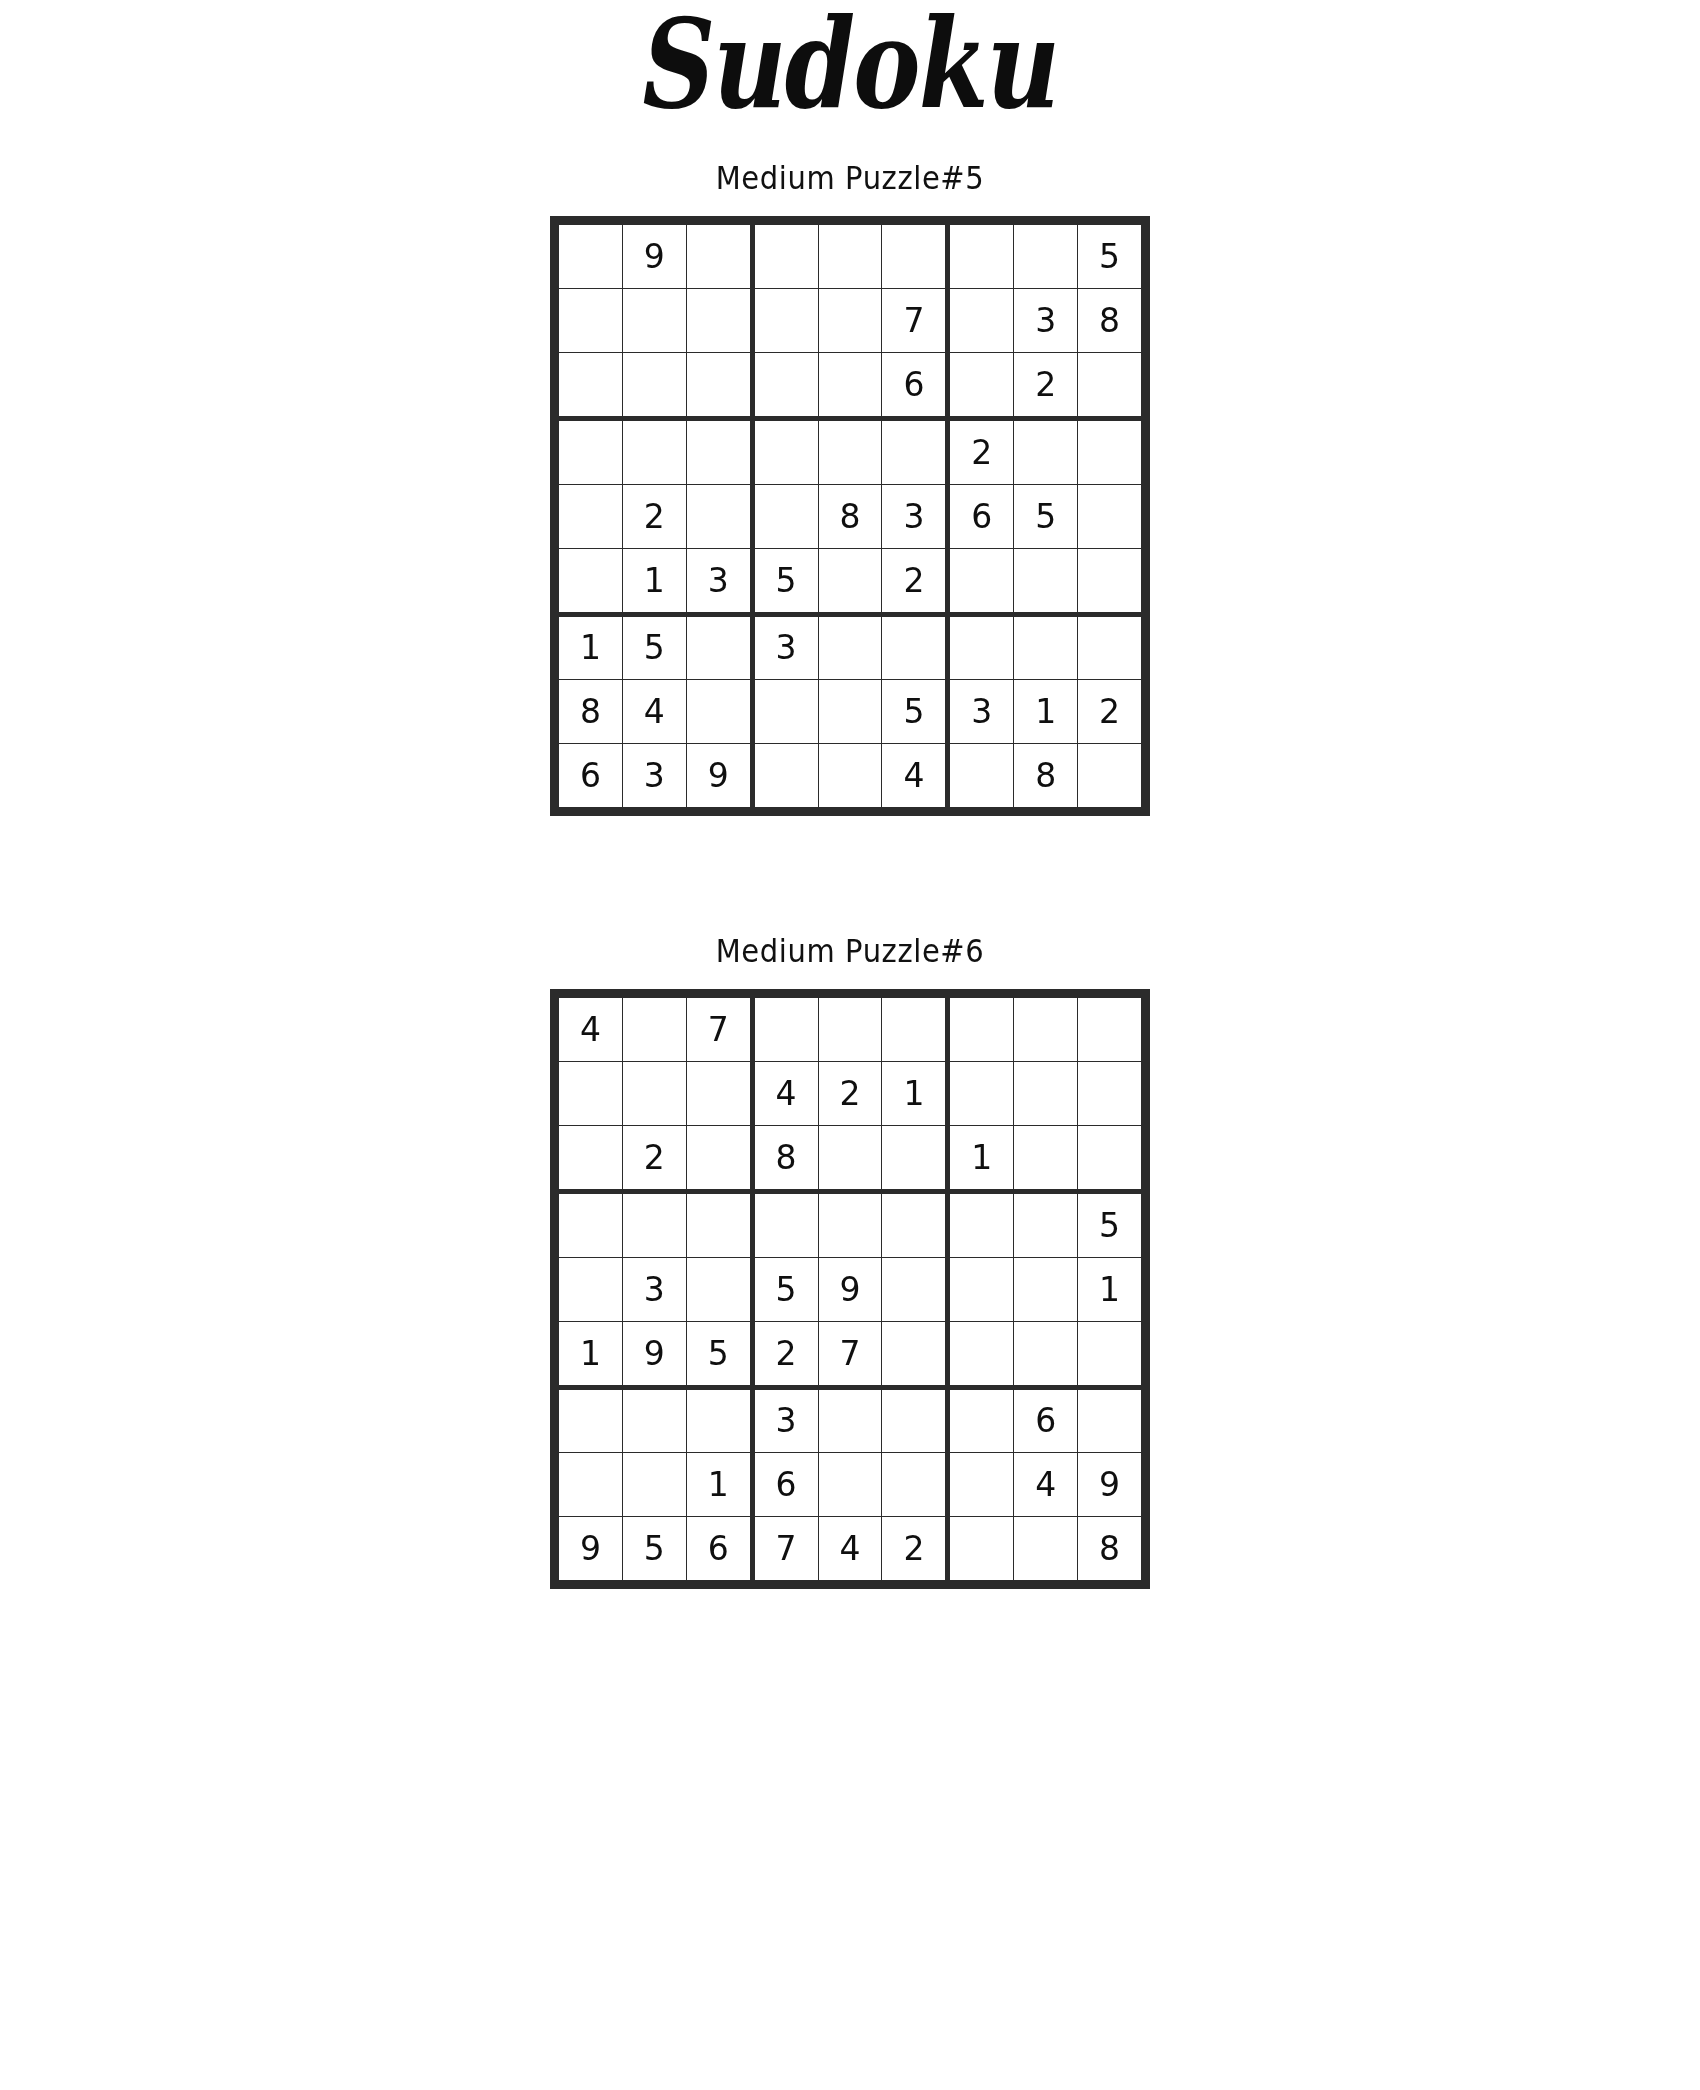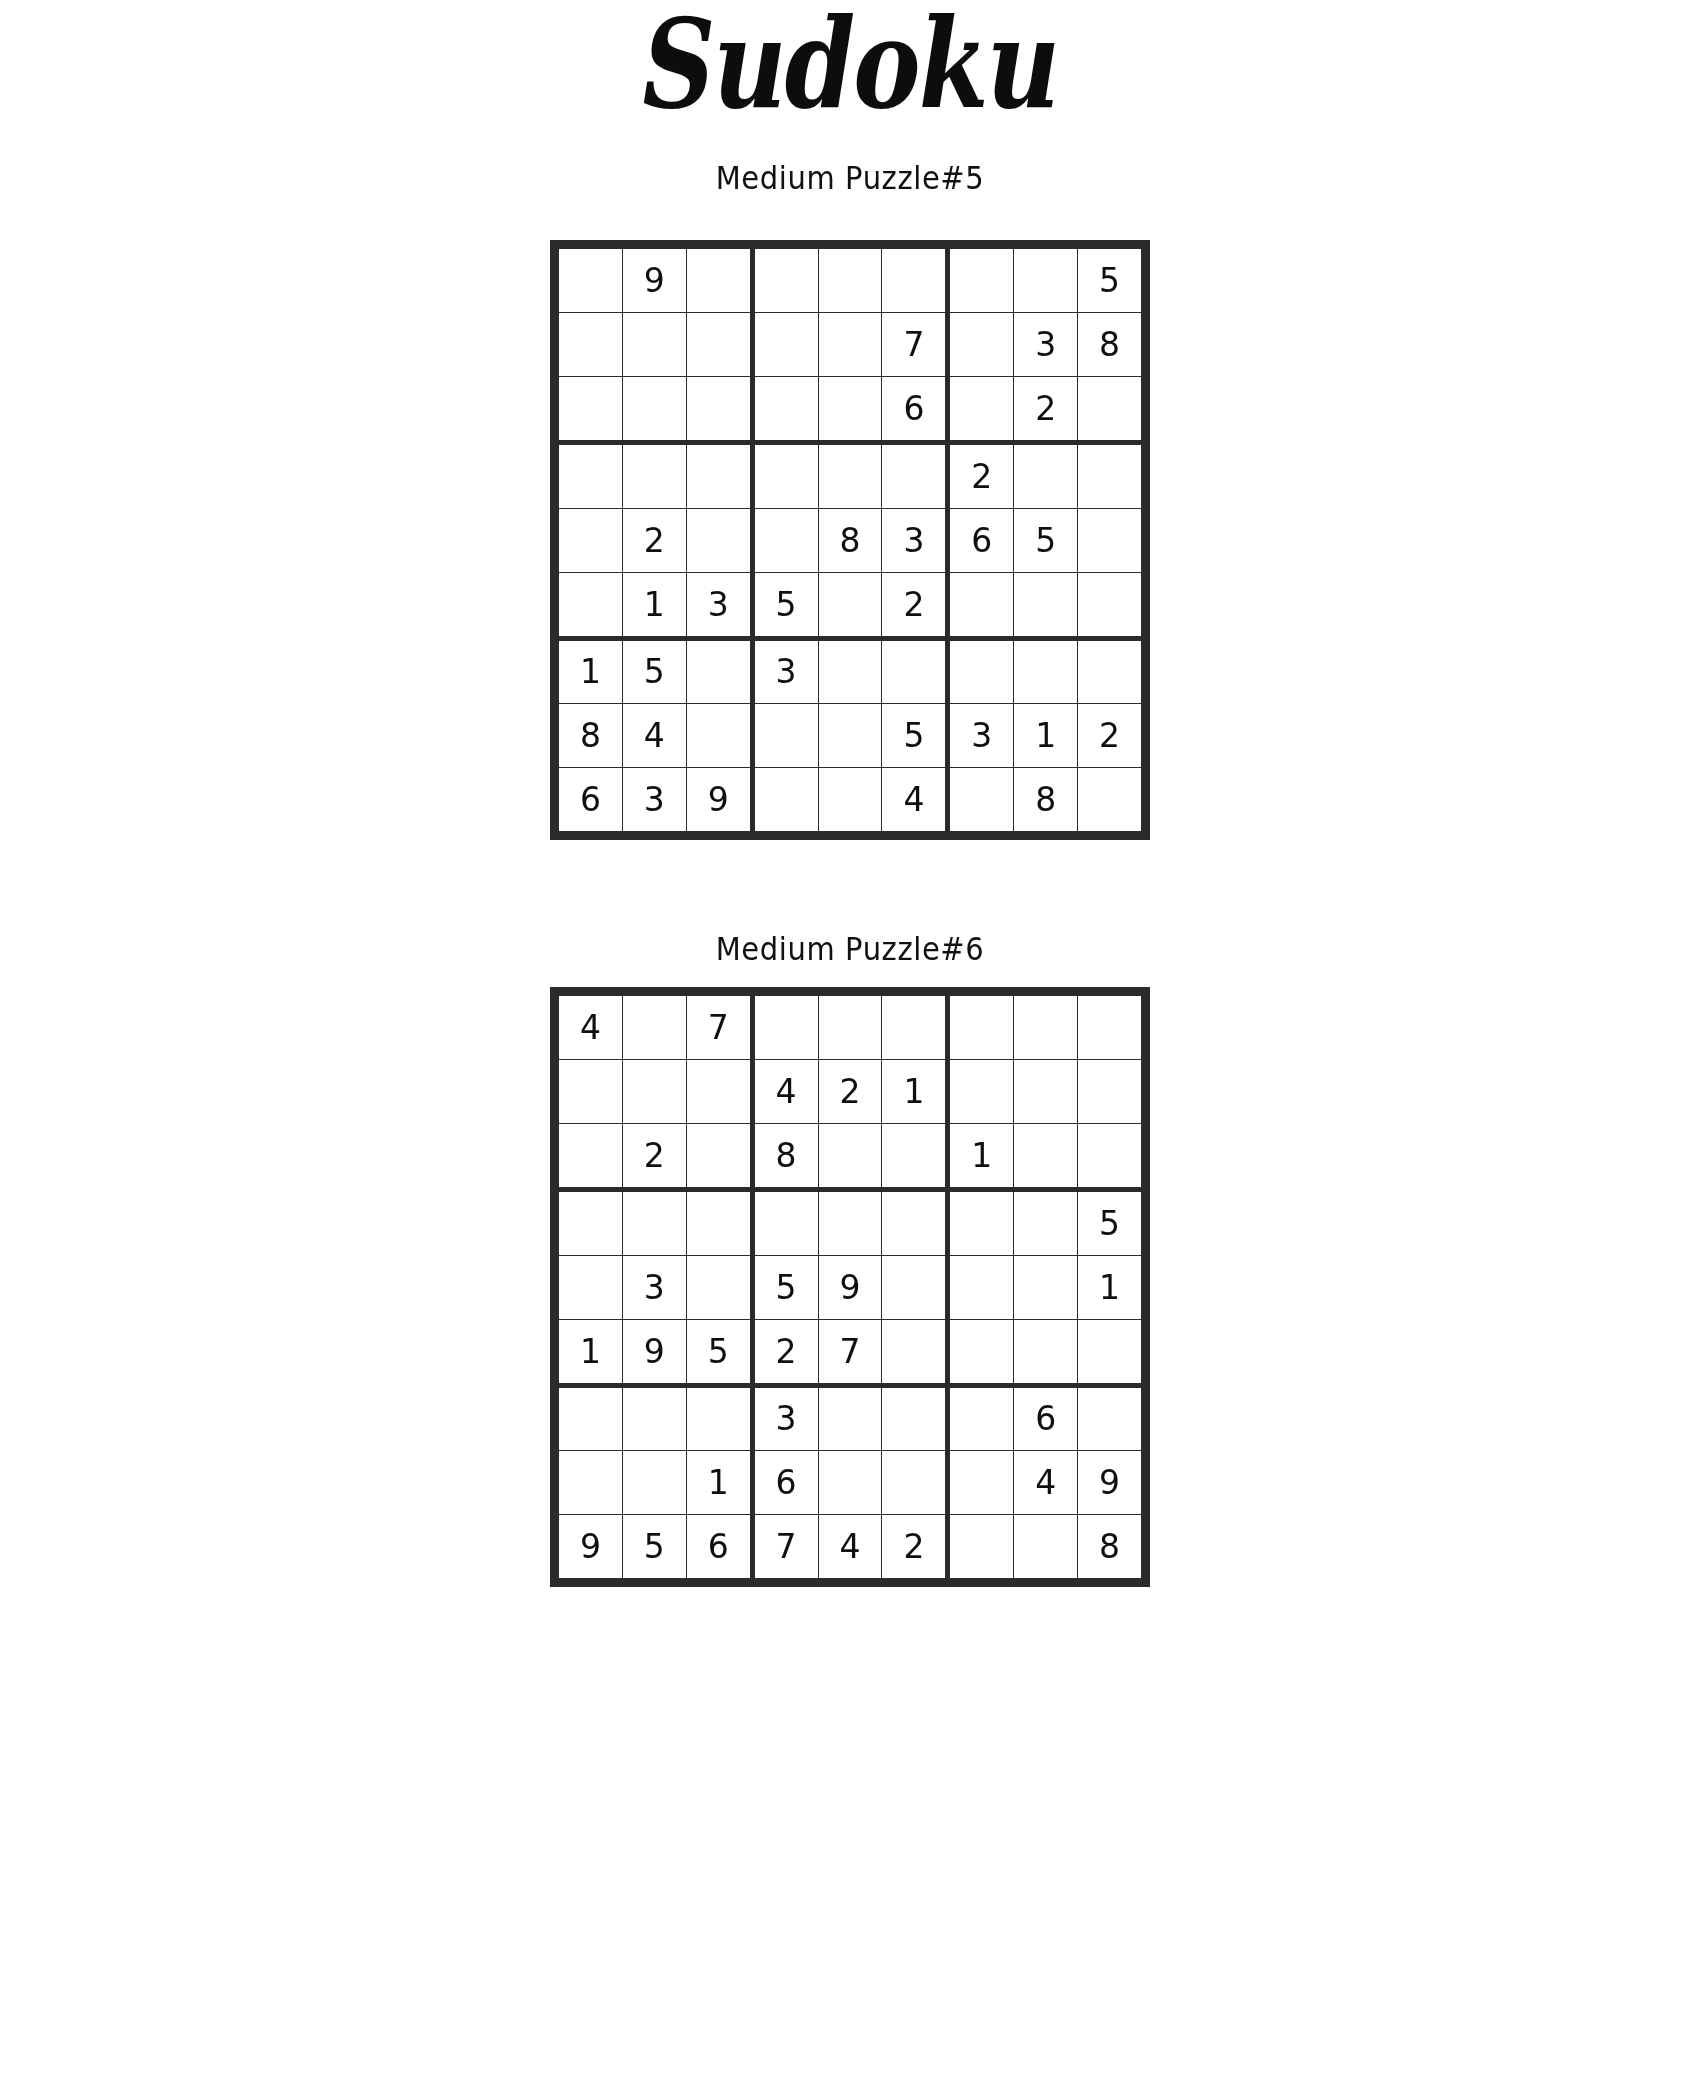--- a/index.html
+++ b/index.html
@@ -41,22 +41,22 @@
     transform-origin: center top;
   }
 
   
   .puzzle-block {
     display: flex;
     flex-direction: column;
     align-items: center;
     width: 795px;
   }
-  .puzzle-block.first { margin-top: 52px; gap: 24px; }
-  .puzzle-block.second { margin-top: 92px; }
+  .puzzle-block.first { margin-top: 52px; }
+  .puzzle-block.second { margin-top: 118px; }
 
   .puzzle-caption {
     font-family: "DejaVu Sans", sans-serif;
     font-size: 29px;
     font-weight: 400;
     letter-spacing: 0.6px;
     color: #111111;
     margin: 0 0 21px 0;
     text-align: center;
     width: 100%;

